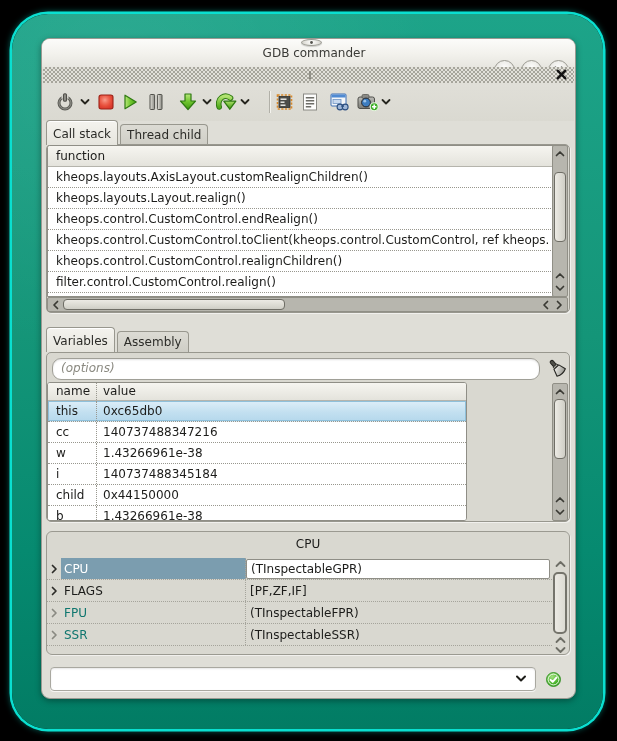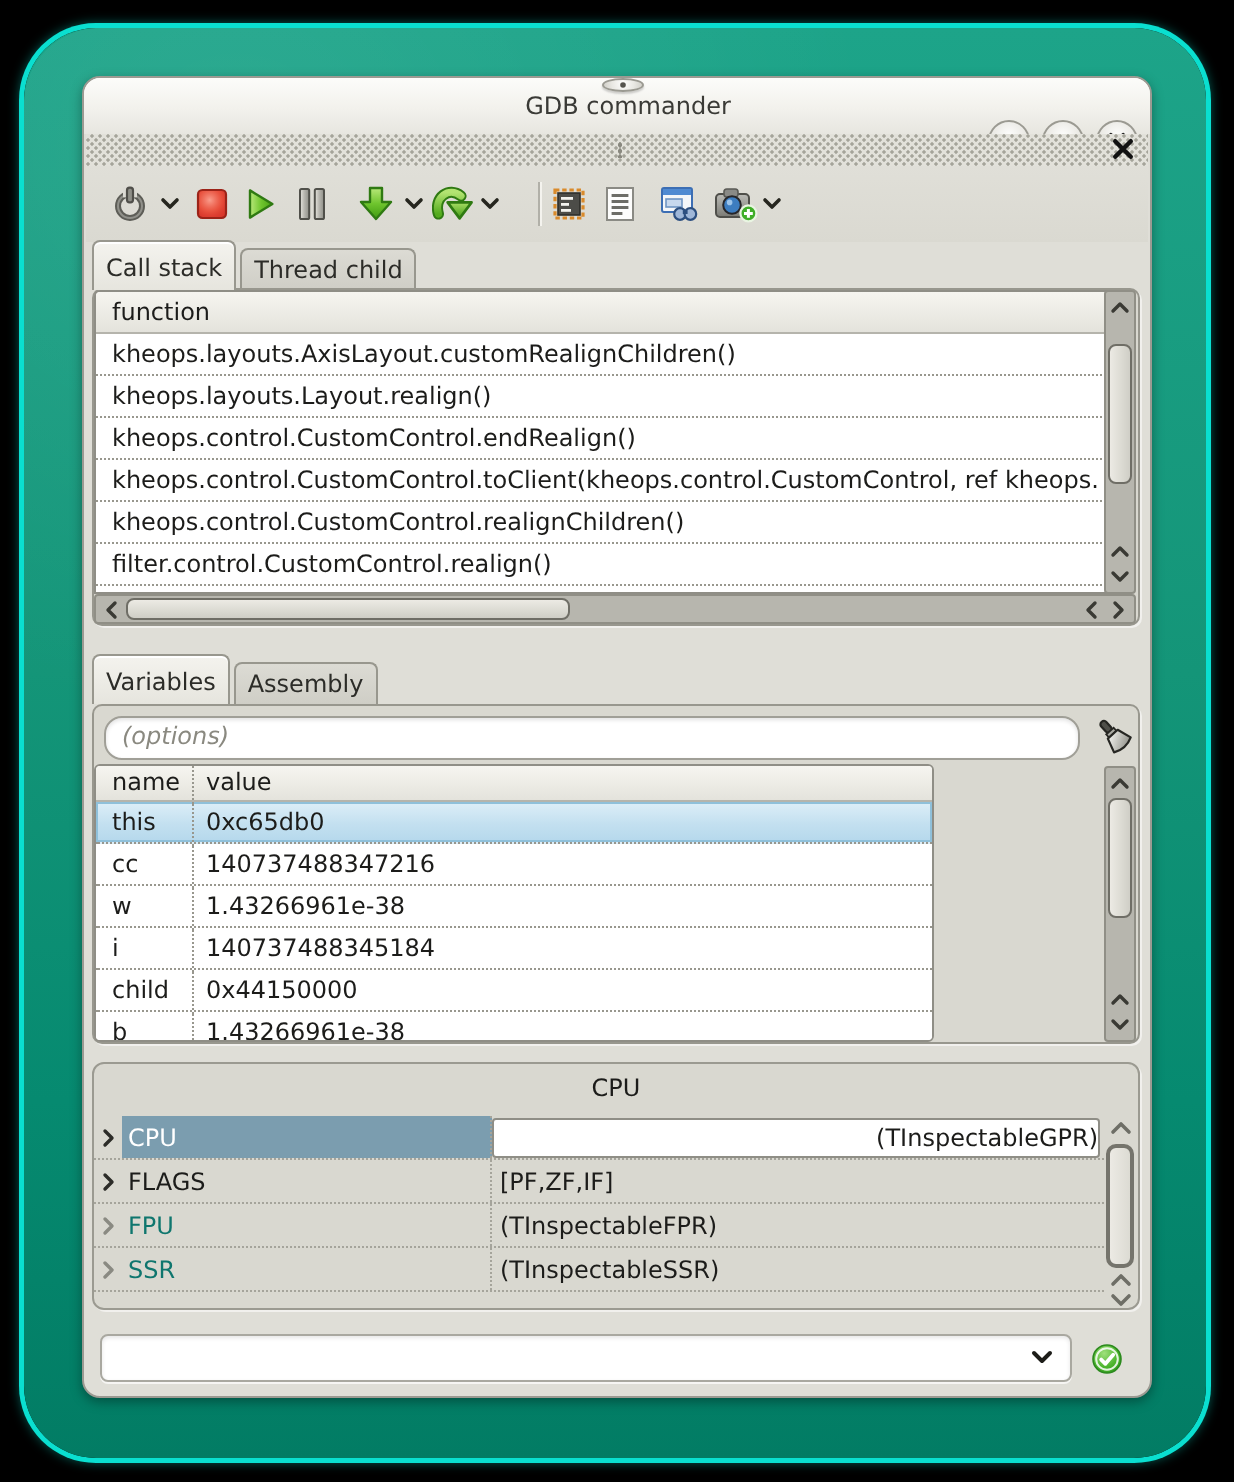--- a/index.html
+++ b/index.html
@@ -96,21 +96,21 @@
   background:#d9d8d0; box-shadow:1px 1px 0 rgba(255,255,255,.55); }
 .group-title { text-align:center; padding-top:5px; height:26px; color:#1c1c1a; }
 .prop-row { display:flex; height:22px; align-items:stretch; border-bottom:1px dotted #a5a49b; }
 .prop-gutter { width:14px; display:flex; align-items:center; justify-content:center; }
 .prop-name { width:185px; display:flex; align-items:center; padding-left:3px;
   border-right:1px dotted #a5a49b; }
 .prop-name.sel { background:#7b9daf; color:#fff; }
 .prop-name.dis { color:#0f766e; }
 .prop-val { flex:1; display:flex; align-items:center; padding-left:4px; }
 .prop-edit { background:#fff; border:1px solid #8f8e86; border-radius:2px;
-  height:20px; margin:1px 2px 0 0; flex:1; display:flex; align-items:center; padding-left:4px;justify-content:flex-end; }
+  height:20px; margin:1px 2px 0 0; flex:1; display:flex; align-items:center; padding-left:4px; }
 
 
 .filter-input { position:absolute; background:#fff; border:1px solid #a09f97; border-radius:9px;
   color:#8a8980; font-style:italic; padding:2px 8px 0; height:22px;
   box-shadow:inset 0 1px 2px rgba(0,0,0,.12); }
 
 
 .combo { position:absolute; background:#fff; border:1px solid #a9a8a0; border-radius:4px;
   box-shadow:inset 0 1px 2px rgba(0,0,0,.10), 0 1px 0 rgba(255,255,255,.7); }
 .combo .chev { position:absolute; right:8px; top:50%; transform:translateY(-50%); }

